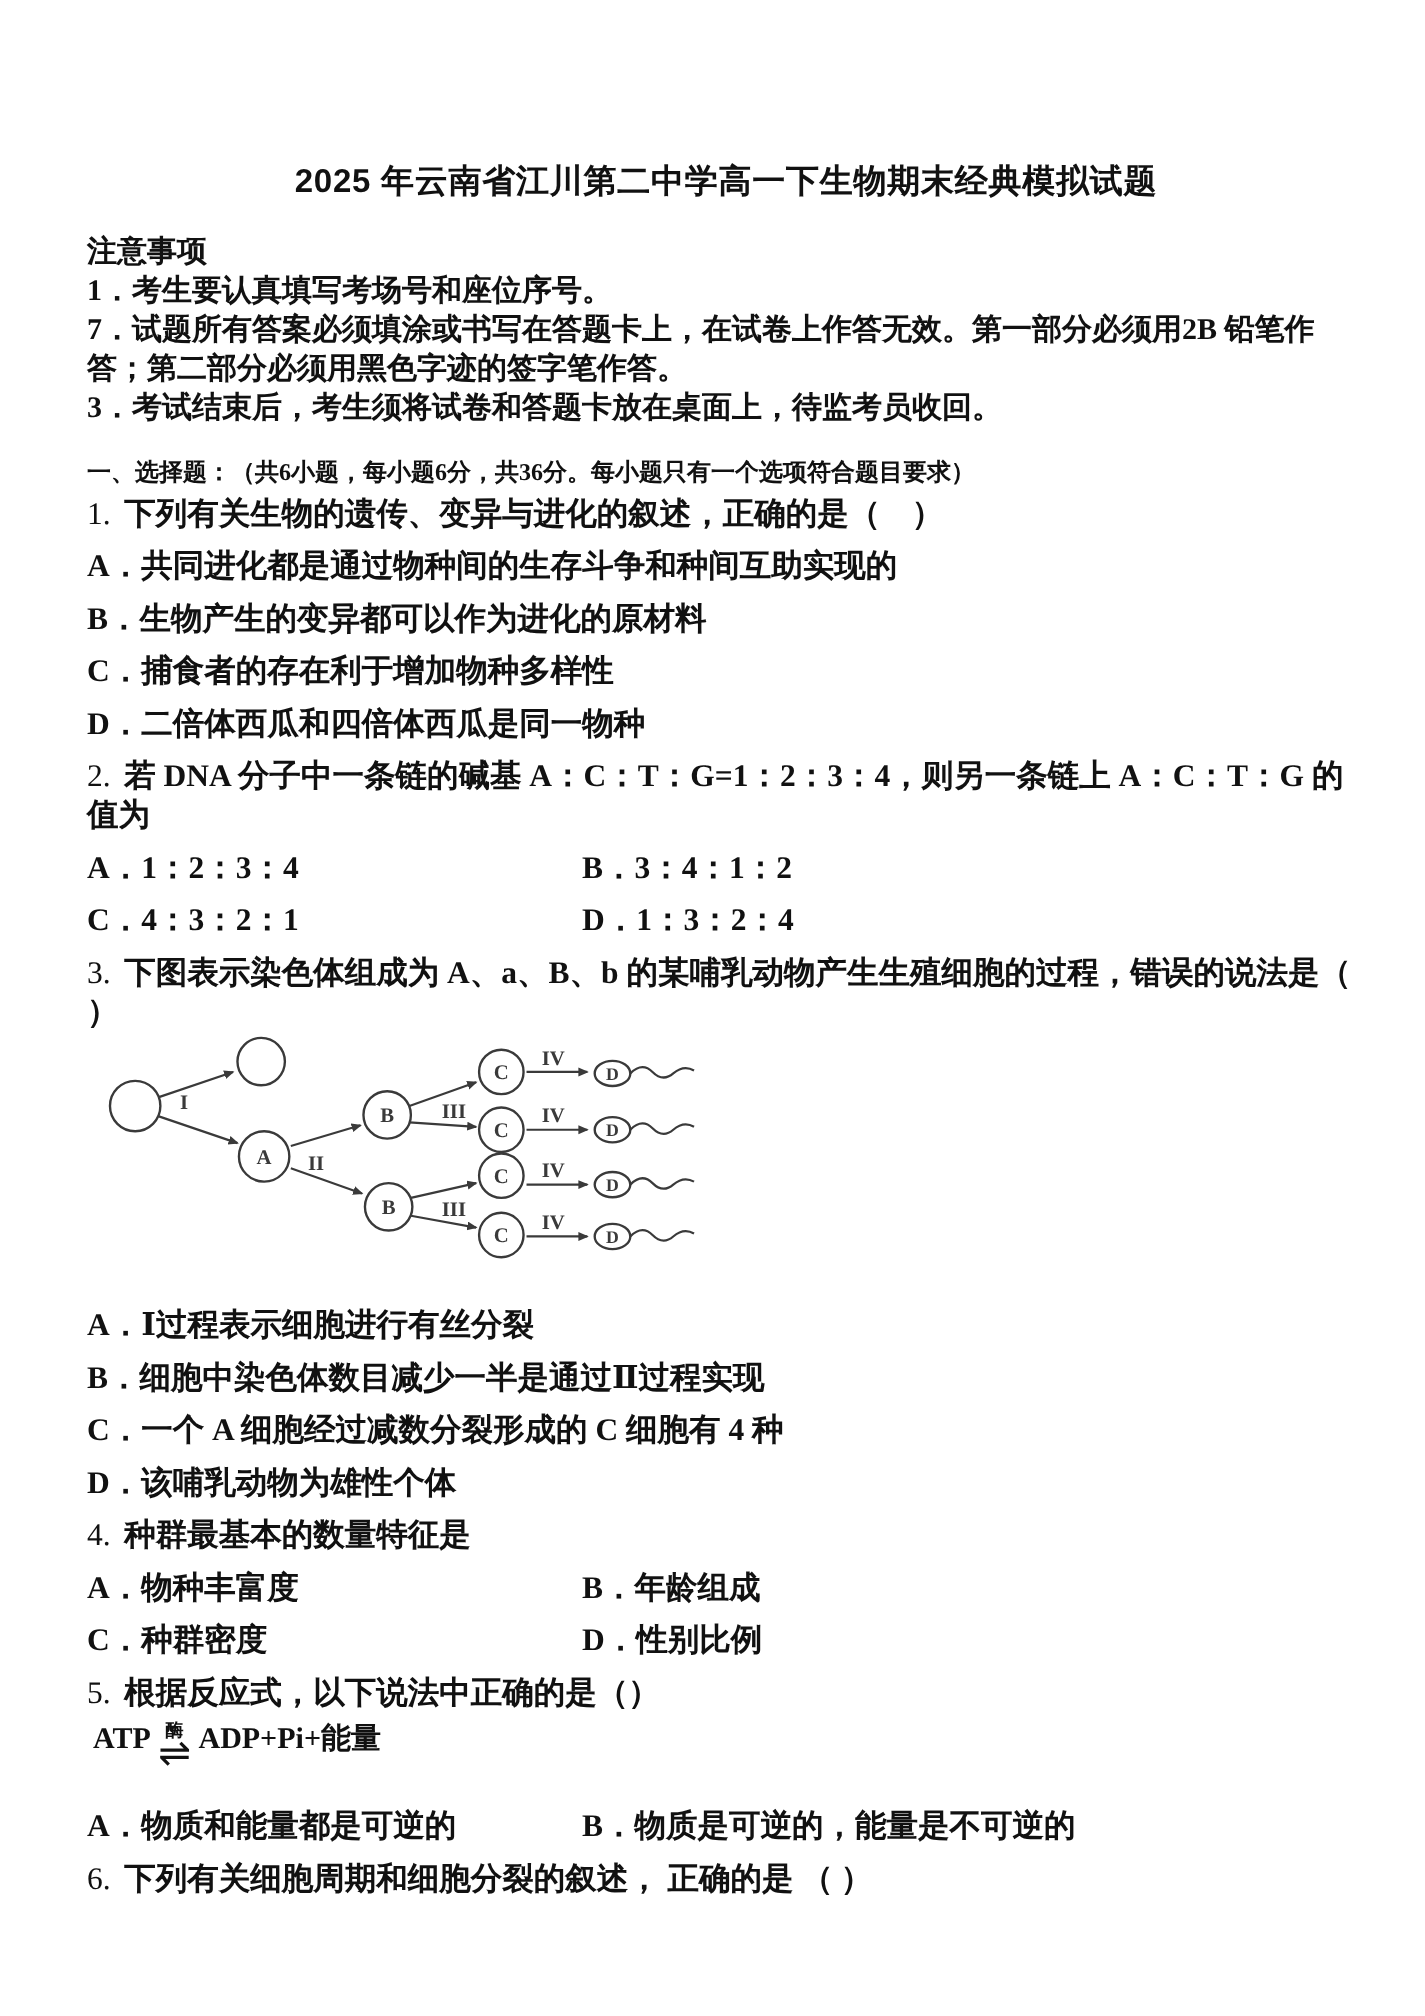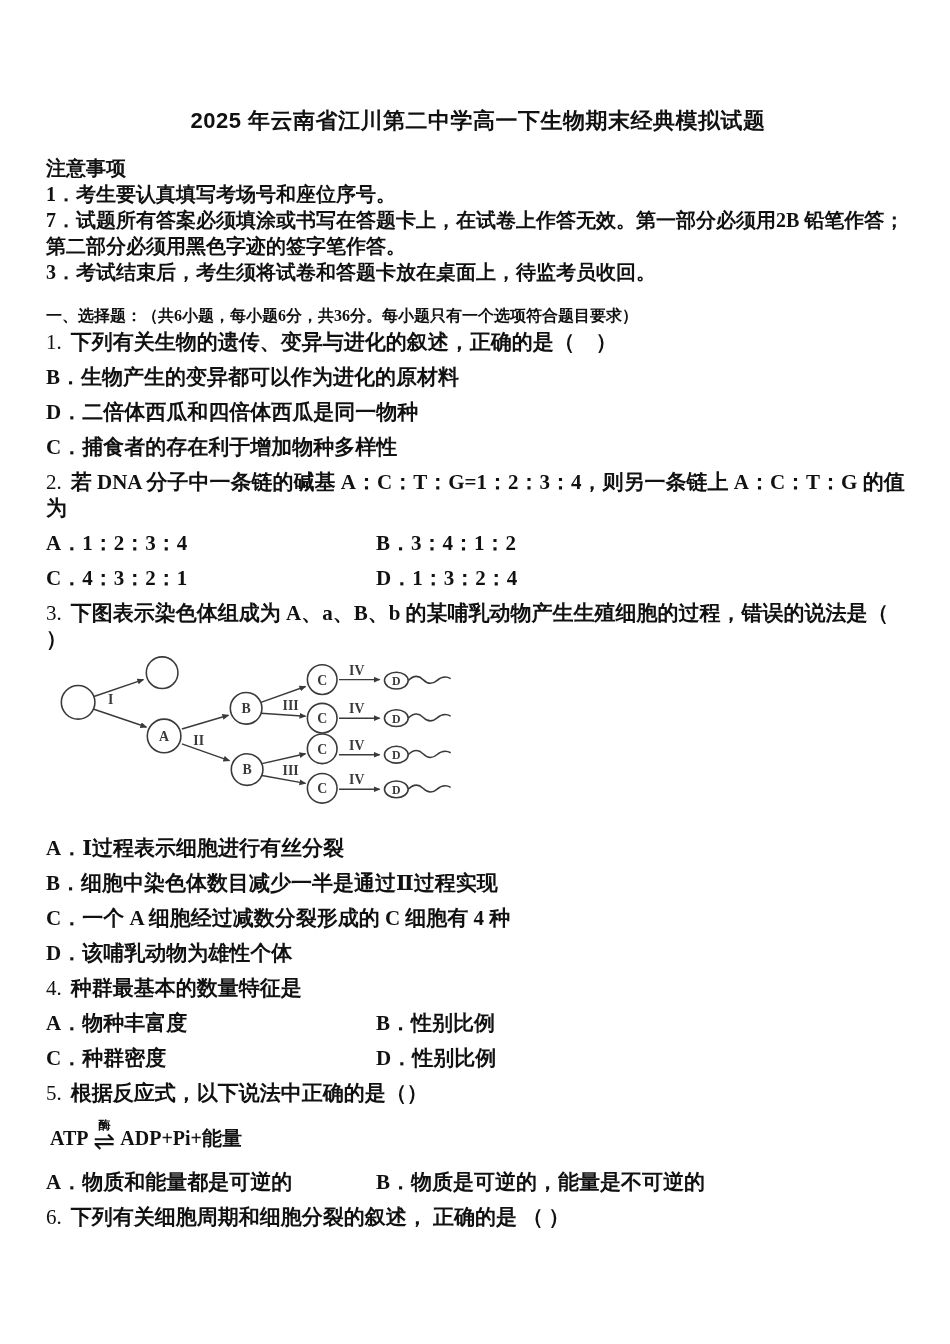--- a/index.html
+++ b/index.html
@@ -1,31 +1,31 @@
 <!DOCTYPE html>
 <html><head>
 <meta charset="utf-8">
 <style>
   html,body{margin:0;padding:0;background:#ffffff;}
   body{width:950px;height:1344px;overflow:hidden;color:#111;
        font-family:"Liberation Serif","DejaVu Serif",serif;}
-  .page{padding:0 40px 0 46px;}
+  .page{padding:0 40px 0 46px;margin-left:12px;}
   .title{margin-top:108px;text-align:center;font-size:22px;font-weight:bold;
          line-height:26px;letter-spacing:.5px;
          font-family:"Liberation Sans","DejaVu Sans",sans-serif;}
   .notice{margin-top:21px;}
   .notice-line{font-size:20px;line-height:26px;font-weight:bold;}
   .section-header{margin-top:18px;font-size:16px;line-height:26px;font-weight:bold;}
   .line{margin-top:9px;font-size:21px;line-height:26px;font-weight:bold;}
   #questions > .q-block:first-child > .line:first-child{margin-top:0;}
   .qnum{font-weight:normal;margin-right:9px;}
   .opt-row{display:flex;align-items:flex-end;}
   .opt-col1{width:330px;flex:none;}
   .fig-meiosis{display:block;margin-top:-4px;}
-  .formula{margin-top:6px;height:38px;display:flex;align-items:flex-end;
+  .formula{margin-top:6px;height:38px;display:flex;align-items:flex-start;
            font-size:20px;font-weight:bold;margin-left:4px;}
   .formula .chem{line-height:24px;}
   .rx{display:inline-flex;flex-direction:column;align-items:center;margin:0 5px;}
   .rx .enz{font-size:12px;line-height:13px;font-weight:bold;}
   .rx .arr{font-size:26px;line-height:18px;font-weight:normal;
            font-family:"DejaVu Sans",sans-serif;}
 </style>
 </head>
 <body>
 
@@ -39,23 +39,24 @@
         <div class="notice-line">7．试题所有答案必须填涂或书写在答题卡上，在试卷上作答无效。第一部分必须用2B 铅笔作答；第二部分必须用黑色字迹的签字笔作答。</div>
         <div class="notice-line">3．考试结束后，考生须将试卷和答题卡放在桌面上，待监考员收回。</div>
       </div>
   </div>
 
   <div class="section-header">一、选择题：（共6小题，每小题6分，共36分。每小题只有一个选项符合题目要求）</div>
 
   <div id="questions">
       <div class="q-block">
         <div class="line"><span class="qnum">1.</span><span>下列有关生物的遗传、变异与进化的叙述，正确的是（　）</span></div>
+        <div class="line">A．共同进化都是通过物种间的生存斗争和种间互助实现的</div>
         <div class="line">B．生物产生的变异都可以作为进化的原材料</div>
+        <div class="line">C．捕食者的存在利于增加物种多样性</div>
         <div class="line">D．二倍体西瓜和四倍体西瓜是同一物种</div>
-        <div class="line">C．捕食者的存在利于增加物种多样性</div>
       </div>
       <div class="q-block">
         <div class="line"><span class="qnum">2.</span><span>若 DNA 分子中一条链的碱基 A：C：T：G=1：2：3：4，则另一条链上 A：C：T：G 的值为</span></div>
         <div class="line opt-row">
           <span class="opt-col1">A．1：2：3：4</span>
           <span>B．3：4：1：2</span>
         </div>
         <div class="line opt-row">
           <span class="opt-col1">C．4：3：2：1</span>
           <span>D．1：3：2：4</span>
@@ -120,21 +121,21 @@
         </svg>
         <div class="line" style="margin-top: 19px;">A．Ⅰ过程表示细胞进行有丝分裂</div>
         <div class="line">B．细胞中染色体数目减少一半是通过Ⅱ过程实现</div>
         <div class="line">C．一个 A 细胞经过减数分裂形成的 C 细胞有 4 种</div>
         <div class="line">D．该哺乳动物为雄性个体</div>
       </div>
       <div class="q-block">
         <div class="line"><span class="qnum">4.</span><span>种群最基本的数量特征是</span></div>
         <div class="line opt-row">
           <span class="opt-col1">A．物种丰富度</span>
-          <span>B．性别比例</span>
+          <span>B．年龄组成</span>
         </div>
         <div class="line opt-row">
           <span class="opt-col1">C．种群密度</span>
           <span>D．性别比例</span>
         </div>
       </div>
       <div class="q-block">
         <div class="line"><span class="qnum">5.</span><span>根据反应式，以下说法中正确的是（）</span></div>
         <div class="formula">
           <span class="chem">ATP</span>

